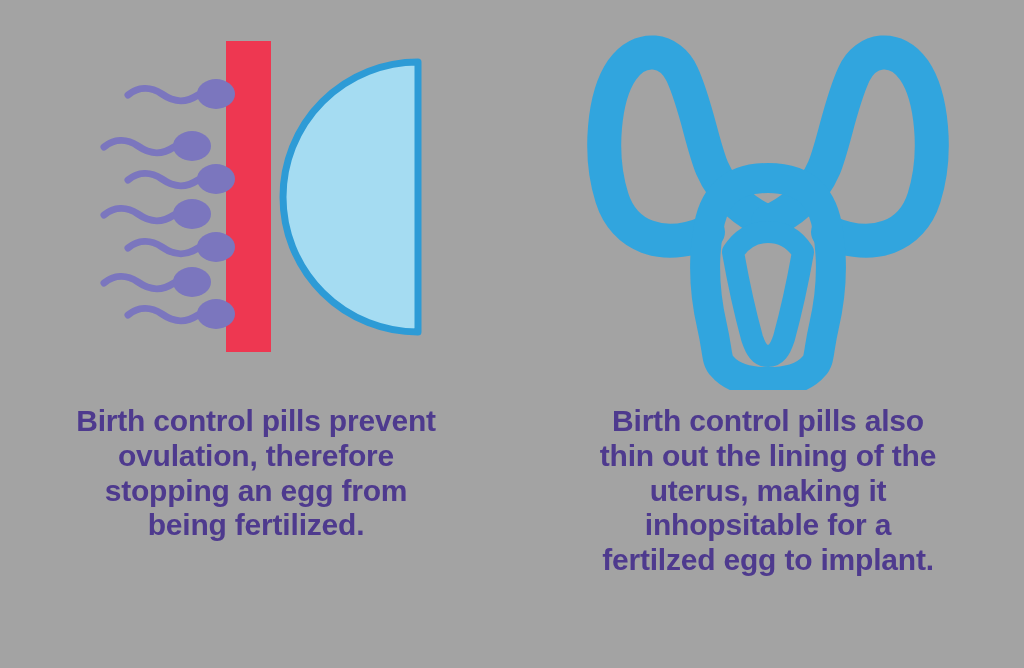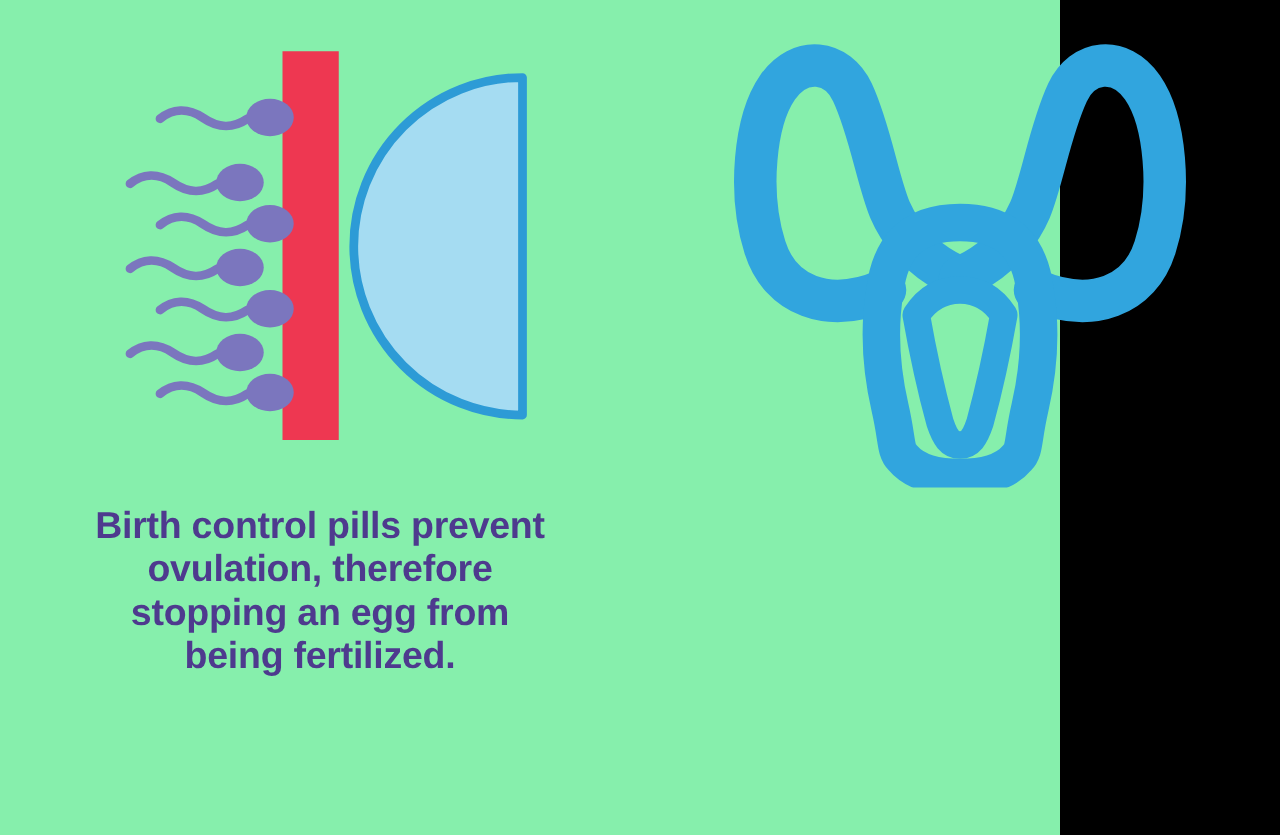--- a/index.html
+++ b/index.html
@@ -8,23 +8,23 @@
     background: #000000;
   }
   body {
     width: 1024px;
     height: 668px;
     overflow: hidden;
     font-family: "Liberation Sans", sans-serif;
   }
   #infographic {
     position: relative;
-    width: 848px;
+    width: 1024px;
     height: 668px;
-    background: #86efac;
+    background: #a3a3a3;
   }
 
   
   .panel {
     position: absolute;
     top: 0;
     width: 512px;
     height: 668px;
   }
   .panel-left  { left: 0; }
@@ -154,15 +154,20 @@
                    C 230 238 242 232 256 232
                    C 270 232 282 238 291 252
                    C 285 286 278 316 272 338
                    C 268 350 264 356 256 356
                    C 248 356 244 350 240 338
                    C 234 316 227 286 221 252 Z" stroke-width="22"></path>
         </g>
       </svg>
     </div>
 
+    <div class="caption caption-right">Birth control pills also
+thin out the lining of the
+uterus, making it
+inhopsitable for a
+fertilzed egg to implant.</div>
   </div>
 
 </div>
 
 </body></html>

